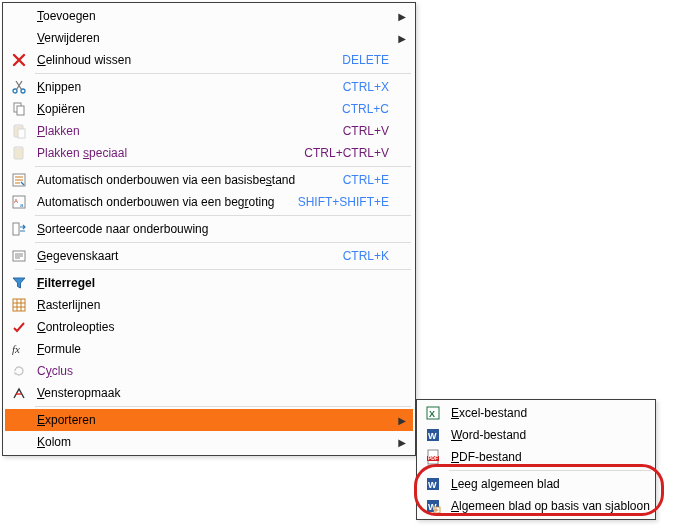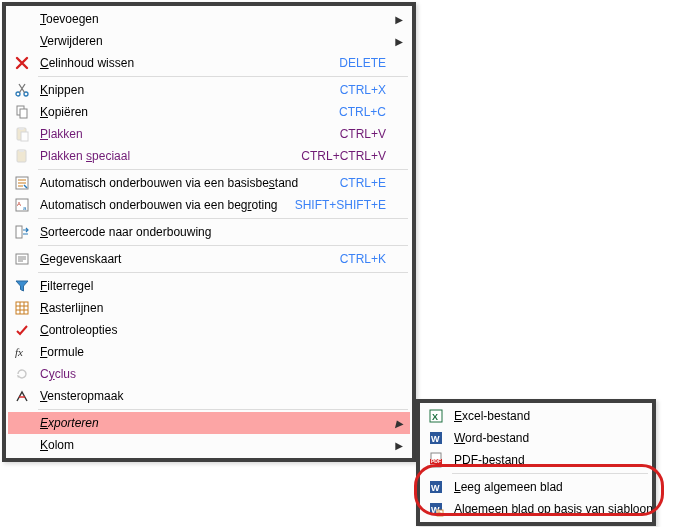--- a/index.html
+++ b/index.html
@@ -7,35 +7,35 @@
       font-family: "Segoe UI", Tahoma, sans-serif;
       font-size: 12px;
       background: #fff;
       width: 674px;
       height: 527px;
       position: relative;
     }
     .menu {
       position: absolute;
       background: #fcfcfc;
-      border: 4px solid #404040;
+      border: 1px solid #404040;
       box-shadow: 2px 2px 4px rgba(0,0,0,0.15);
       padding: 2px;
     }
     .main-menu { left: 2px; top: 2px; width: 414px; }
     .sub-menu  { left: 416px; top: 399px; width: 240px; }
     .item {
       display: flex;
       align-items: center;
       height: 22px;
       padding: 0 4px 0 0;
       cursor: default;
       white-space: nowrap;
     }
-    .item.highlight { background: #fca5a5; font-style: italic; }
+    .item.highlight { background: #f97316; }
     .icon-col {
       width: 28px; height: 100%;
       display: flex; align-items: center; justify-content: center;
       flex-shrink: 0;
     }
     .label { flex: 1; padding-left: 4px; color: #000; }
     .item.disabled .label,
     .item.disabled .shortcut { color: #701a75; }
     .shortcut { color: #3b82f6; padding-left: 10px; padding-right: 6px; }
     .arrow { width: 14px; text-align: center; color: #333; font-size: 10px; }
@@ -190,21 +190,21 @@
   </div>
 
   <div class="sep"></div>
 
   <div class="item">
     <span class="icon-col">
       <svg viewBox="0 0 16 16">
           <path d="M2 3h12l-4.5 5v5l-3-1.5V8z" fill="#3a8dd0" stroke="#2a6aa0"></path>
         </svg>
     </span>
-    <span class="label" style="font-weight:400"><span class="mnemonic">F</span>ilterregel</span>
+    <span class="label" style="font-weight:700"><span class="mnemonic">F</span>ilterregel</span>
     <span class="arrow"></span>
   </div>
 
   <div class="item">
     <span class="icon-col">
       <svg viewBox="0 0 16 16">
           <rect x="2" y="2" width="12" height="12" fill="#fff" stroke="#c77d20"></rect>
           <path d="M6 2v12M10 2v12M2 6h12M2 10h12" stroke="#c77d20"></path>
         </svg>
     </span>

